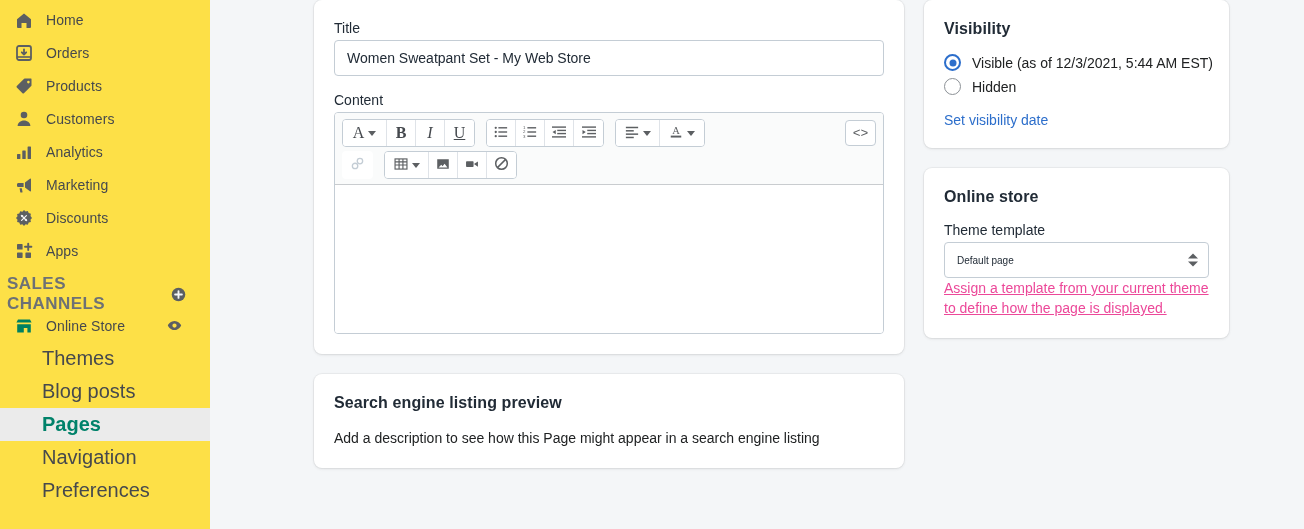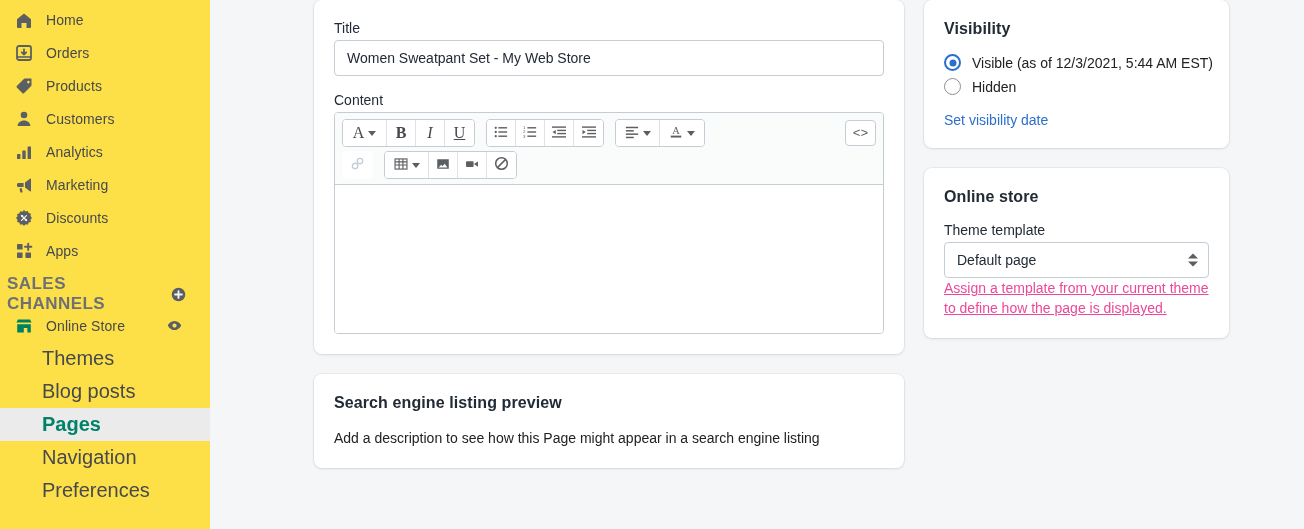--- a/index.html
+++ b/index.html
@@ -228,21 +228,21 @@
     font-size: 14px; color: #2c6ecb;
     cursor: pointer; display: inline-block;
     margin-top: 10px;
   }
   .select-wrap { position: relative; }
   .sel {
     width: 100%; height: 36px;
     border: 1px solid #c4cdd5; border-radius: 4px;
     background: #fff;
     font-family: "Liberation Sans", sans-serif;
-    font-size: 14px; color: #212b36;
+    font-size: 10px; color: #212b36;
     padding: 0 34px 0 12px;
     appearance: none; -webkit-appearance: none;
     outline: none;
   }
   .sel-arrows {
     position: absolute; right: 11px; top: 50%;
     transform: translateY(-50%);
     display: flex; flex-direction: column; gap: 3px;
     pointer-events: none;
   }

